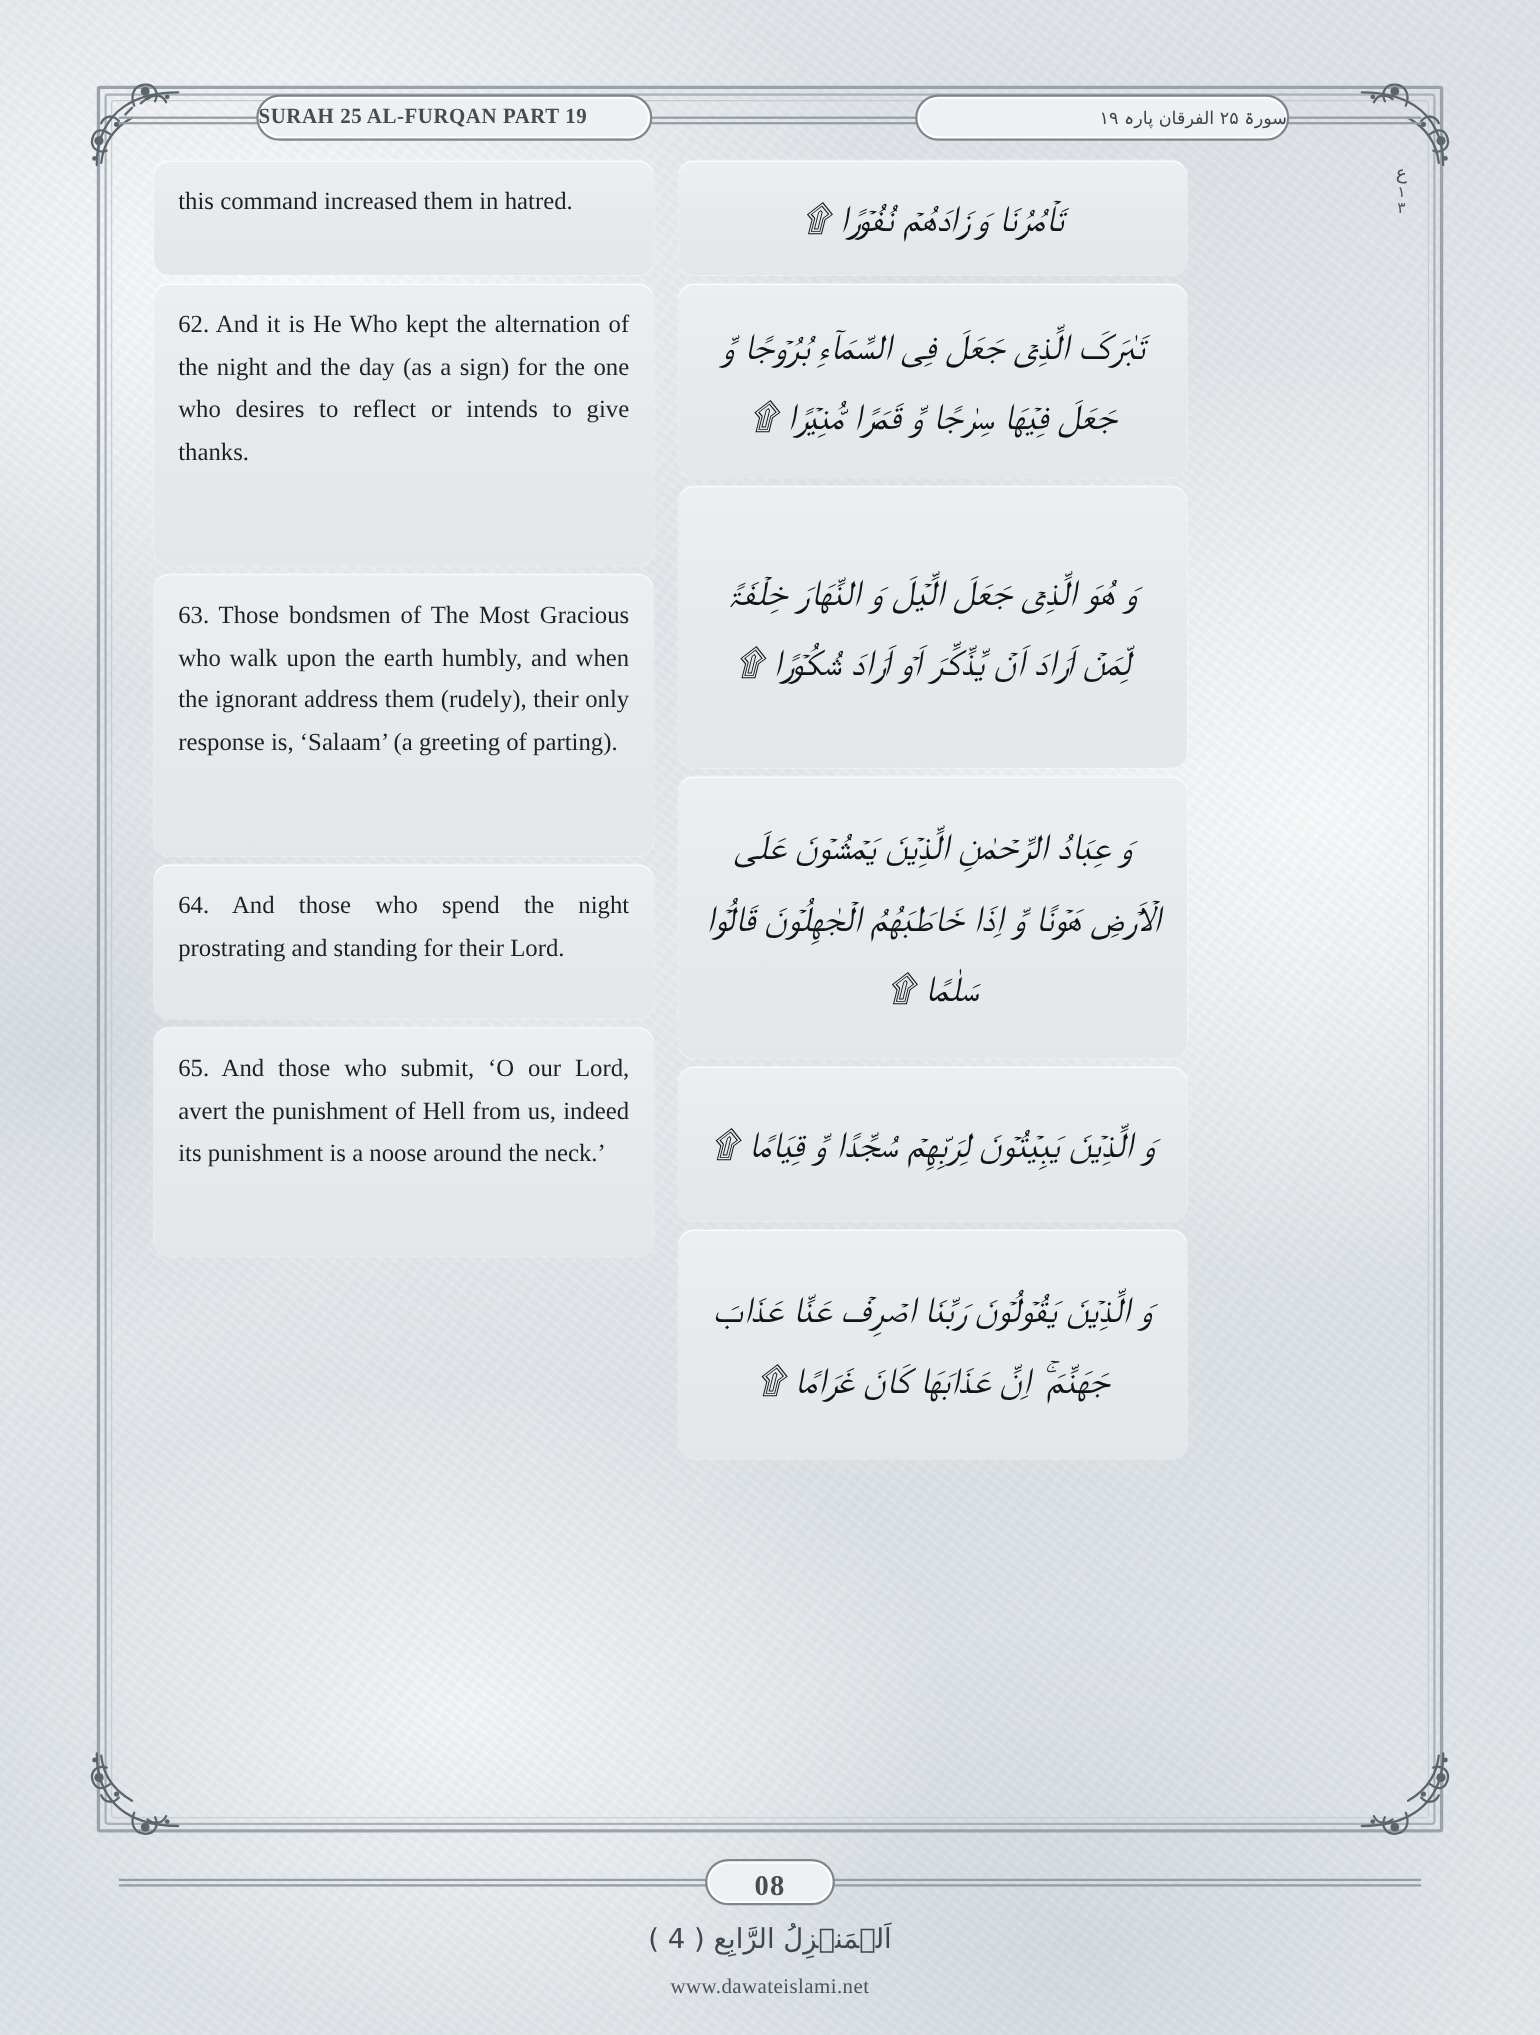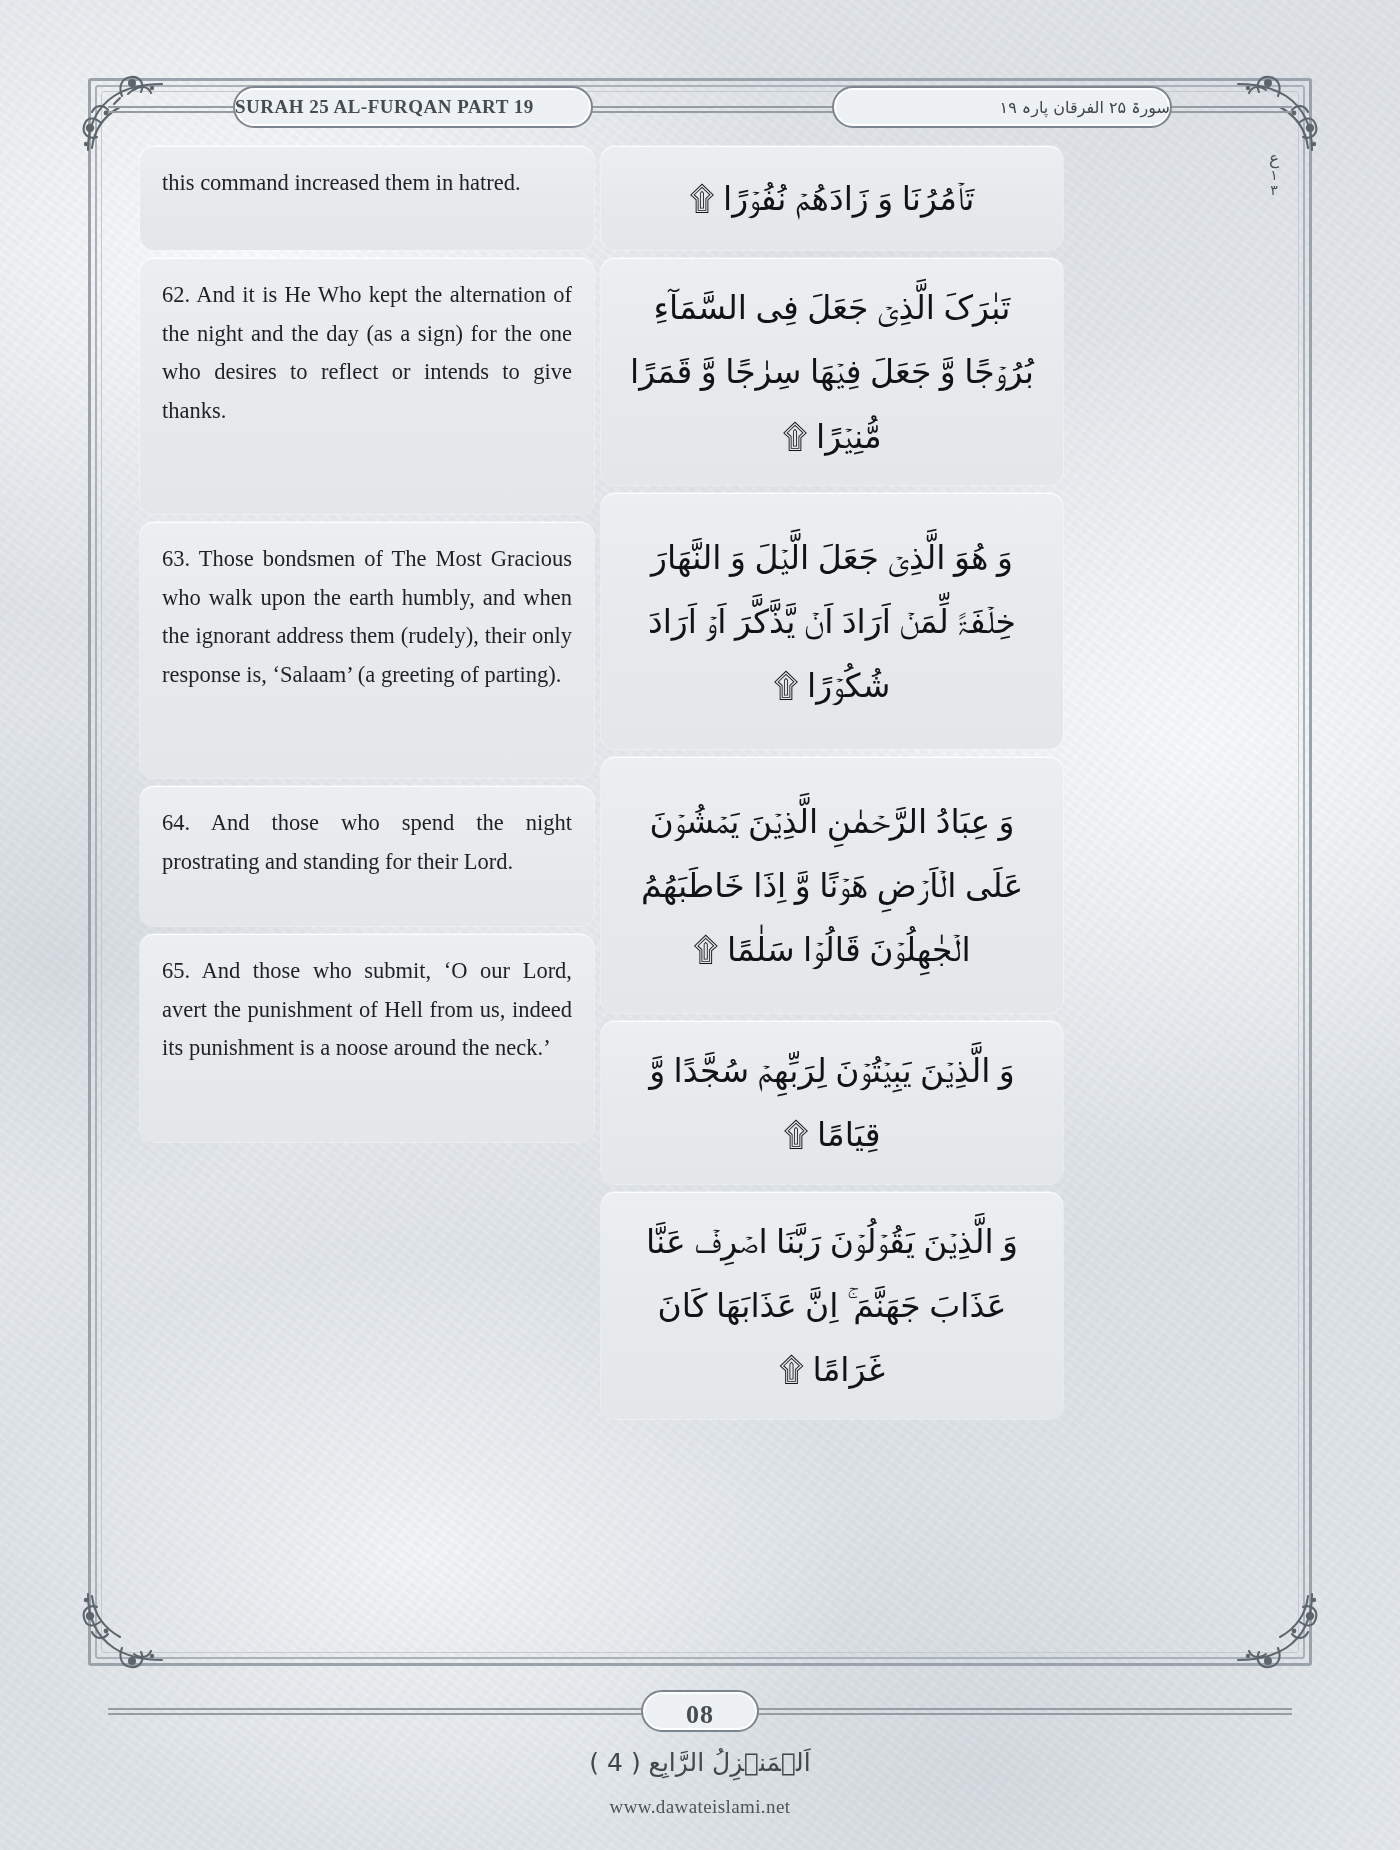--- a/index.html
+++ b/index.html
@@ -137,34 +137,35 @@
   #ruku-marker .r1 { font-size: 17px; }
   #ruku-marker .r2 { font-size: 14px; }
   #ruku-marker .r3 { font-size: 14px; }
 
   
   #content {
     position: absolute;
     left: 140px; top: 146px;
     width: 1082px; height: 1276px;
     display: flex;
-    gap: 1px;
+    gap: 17px;
   }
   #col-english {
     width: 454px;
     display: flex;
     flex-direction: column;
     gap: 8px;
   }
   #col-arabic {
     width: 462px;
     margin-left: 6px;
     display: flex;
     flex-direction: column;
     gap: 8px;
+    font-style: italic;
   }
 
   .verse-box {
     background:
       linear-gradient(180deg, #eceff1 0%, #e7eaed 50%, #e3e7ea 100%);
     border-radius: 14px;
     box-shadow:
       inset 0 1px 0 rgba(255,255,255,.9),
       0 0 0 1px rgba(255,255,255,.35);
     padding: 18px 22px 16px 22px;

